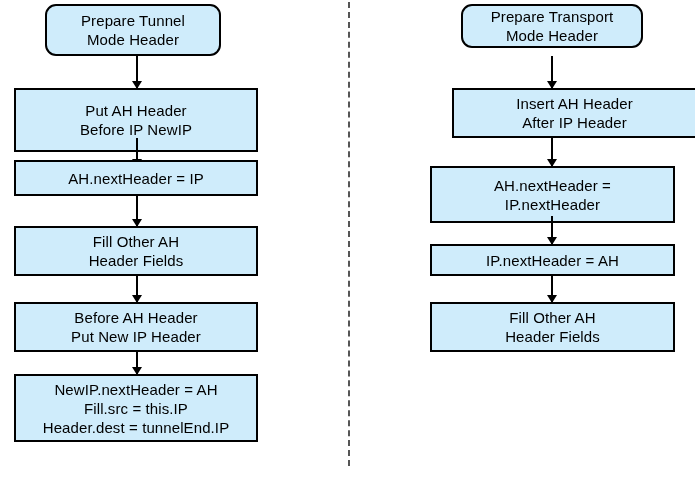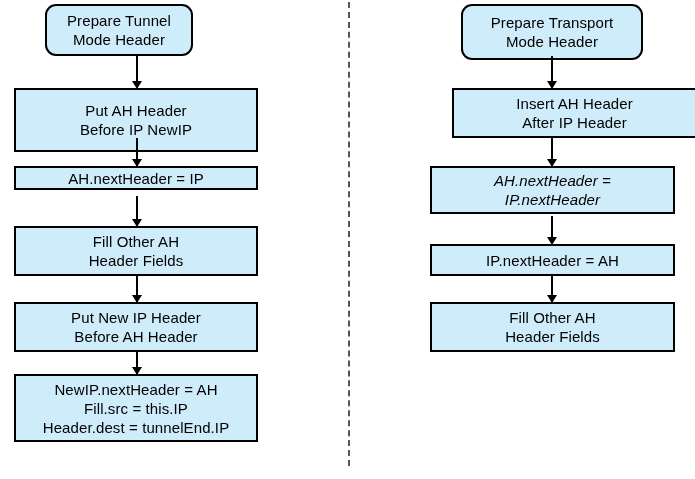--- a/index.html
+++ b/index.html
@@ -66,77 +66,77 @@
     position: absolute;
     width: 0;
     border-left: 2px dashed #555555;
   }
 </style>
 </head>
 <body>
 
 <div id="canvas">
 
-  <div class="node rounded" style="left:45px; top:4px; width:148px; height:52px;">
+  <div class="node rounded" style="left:45px; top:4px; width:176px; height:52px;">
     <span class="line">Prepare Tunnel</span>
     <span class="line">Mode Header</span>
   </div>
 
   <div class="arrow" style="left:136px; top:56px; height:32px;"></div>
 
   <div class="node" style="left:14px; top:88px; width:244px; height:64px;">
     <span class="line">Put AH Header</span>
     <span class="line">Before IP NewIP</span>
   </div>
 
   <div class="arrow" style="left:136px; top:138px; height:28px;"></div>
 
-  <div class="node" style="left:14px; top:166px; width:244px; height:24px;">
+  <div class="node" style="left:14px; top:160px; width:244px; height:36px;">
     <span class="line">AH.nextHeader = IP</span>
   </div>
 
   <div class="arrow" style="left:136px; top:196px; height:30px;"></div>
 
   <div class="node" style="left:14px; top:226px; width:244px; height:50px;">
     <span class="line">Fill Other AH</span>
     <span class="line">Header Fields</span>
   </div>
 
   <div class="arrow" style="left:136px; top:276px; height:26px;"></div>
 
   <div class="node" style="left:14px; top:302px; width:244px; height:50px;">
+    <span class="line">Before AH Header</span>
     <span class="line">Put New IP Header</span>
-    <span class="line">Before AH Header</span>
   </div>
 
   <div class="arrow" style="left:136px; top:352px; height:22px;"></div>
 
   <div class="node" style="left:14px; top:374px; width:244px; height:68px;">
     <span class="line">NewIP.nextHeader = AH</span>
     <span class="line">Fill.src = this.IP</span>
     <span class="line">Header.dest = tunnelEnd.IP</span>
   </div>
 
   <div class="divider" style="left:348px; top:2px; height:464px;"></div>
 
-  <div class="node rounded" style="left:461px; top:4px; width:182px; height:56px;">
+  <div class="node rounded" style="left:461px; top:4px; width:182px; height:44px;">
     <span class="line">Prepare Transport</span>
     <span class="line">Mode Header</span>
   </div>
 
   <div class="arrow" style="left:551px; top:56px; height:32px;"></div>
 
   <div class="node" style="left:430px; top:88px; width:245px; height:50px;margin-left:22px;">
     <span class="line">Insert AH Header</span>
     <span class="line">After IP Header</span>
   </div>
 
   <div class="arrow" style="left:551px; top:138px; height:28px;"></div>
 
-  <div class="node" style="left:430px; top:166px; width:245px; height:48px;font-style:italic;">
+  <div class="node" style="left:430px; top:166px; width:245px; height:57px;">
     <span class="line">AH.nextHeader =</span>
     <span class="line">IP.nextHeader</span>
   </div>
 
   <div class="arrow" style="left:551px; top:216px; height:28px;"></div>
 
   <div class="node" style="left:430px; top:244px; width:245px; height:32px;">
     <span class="line">IP.nextHeader = AH</span>
   </div>
 

